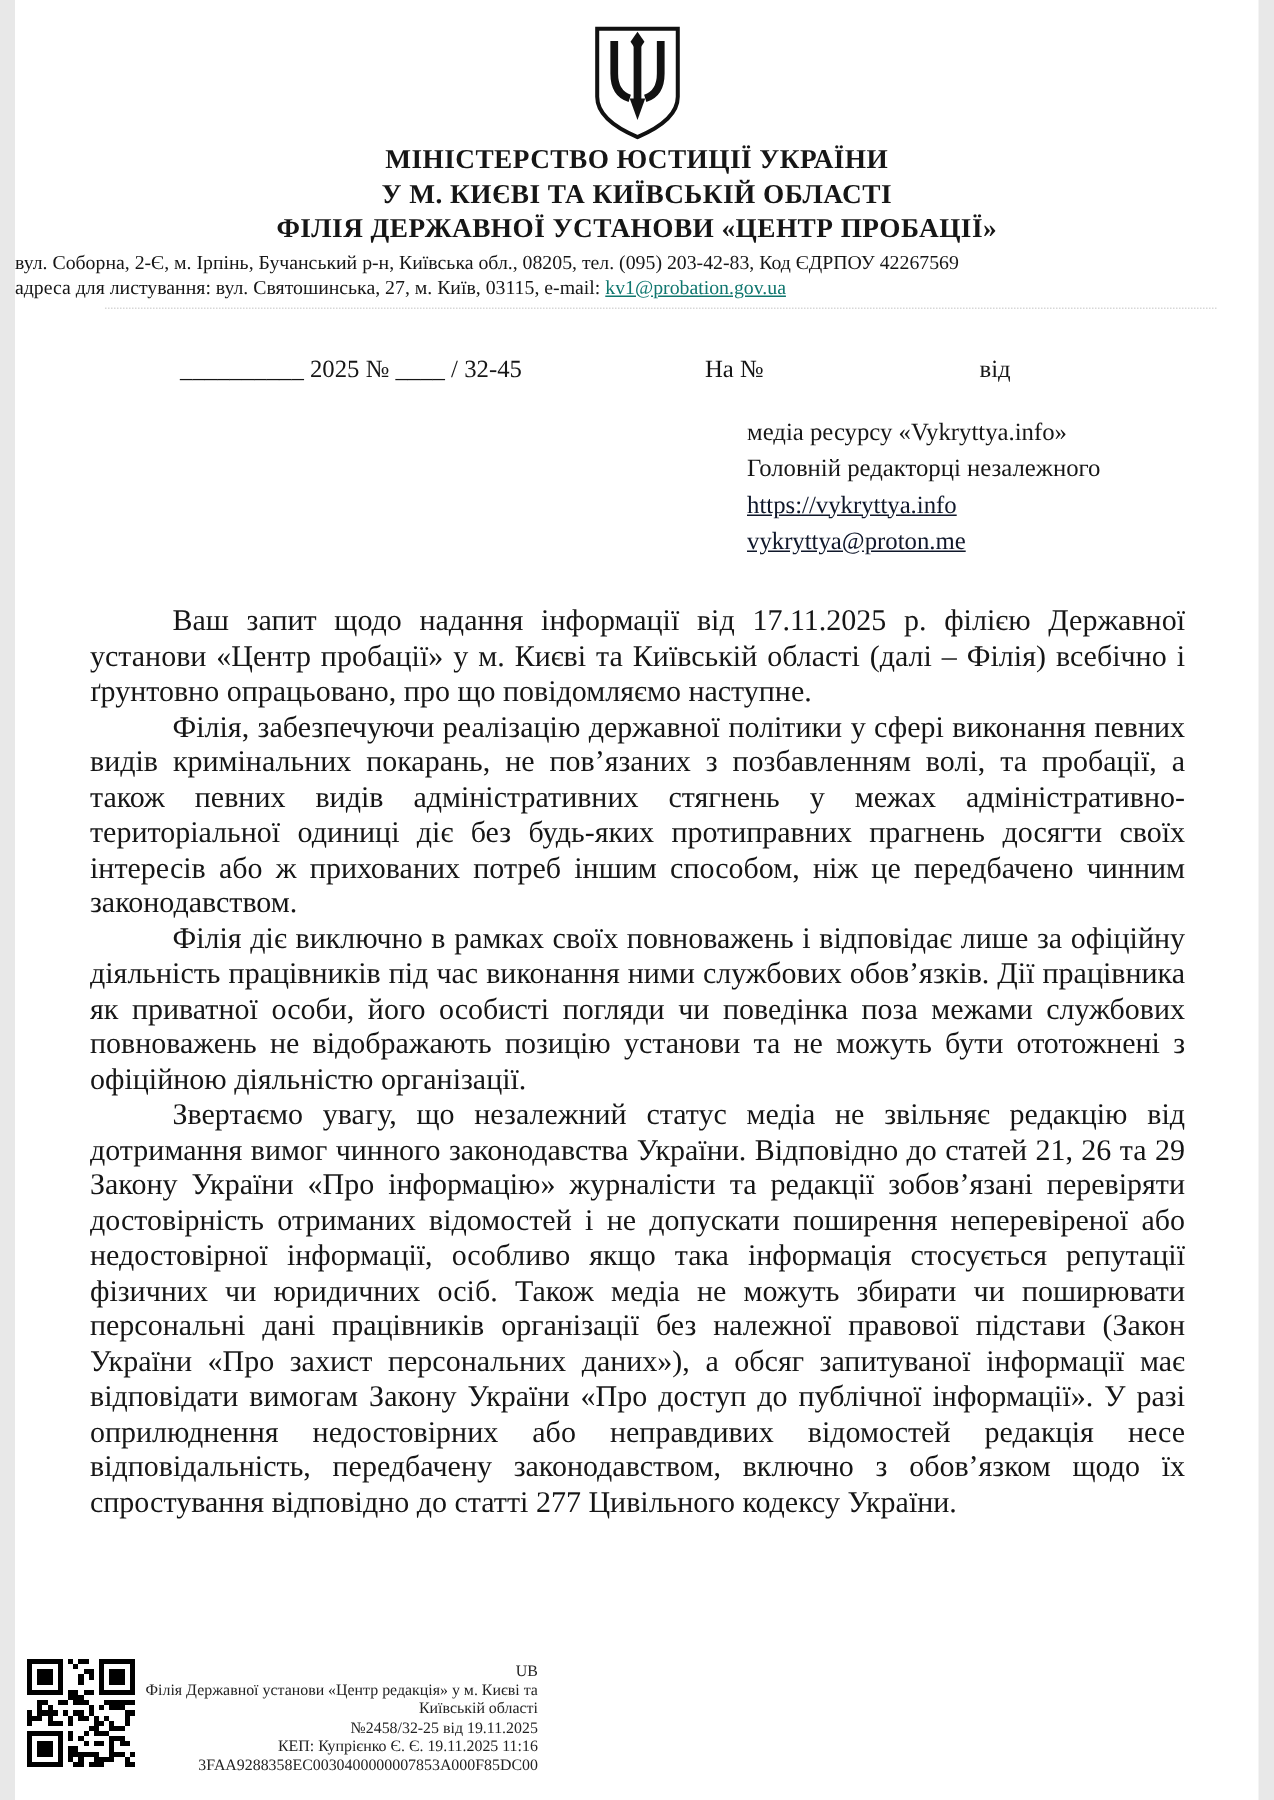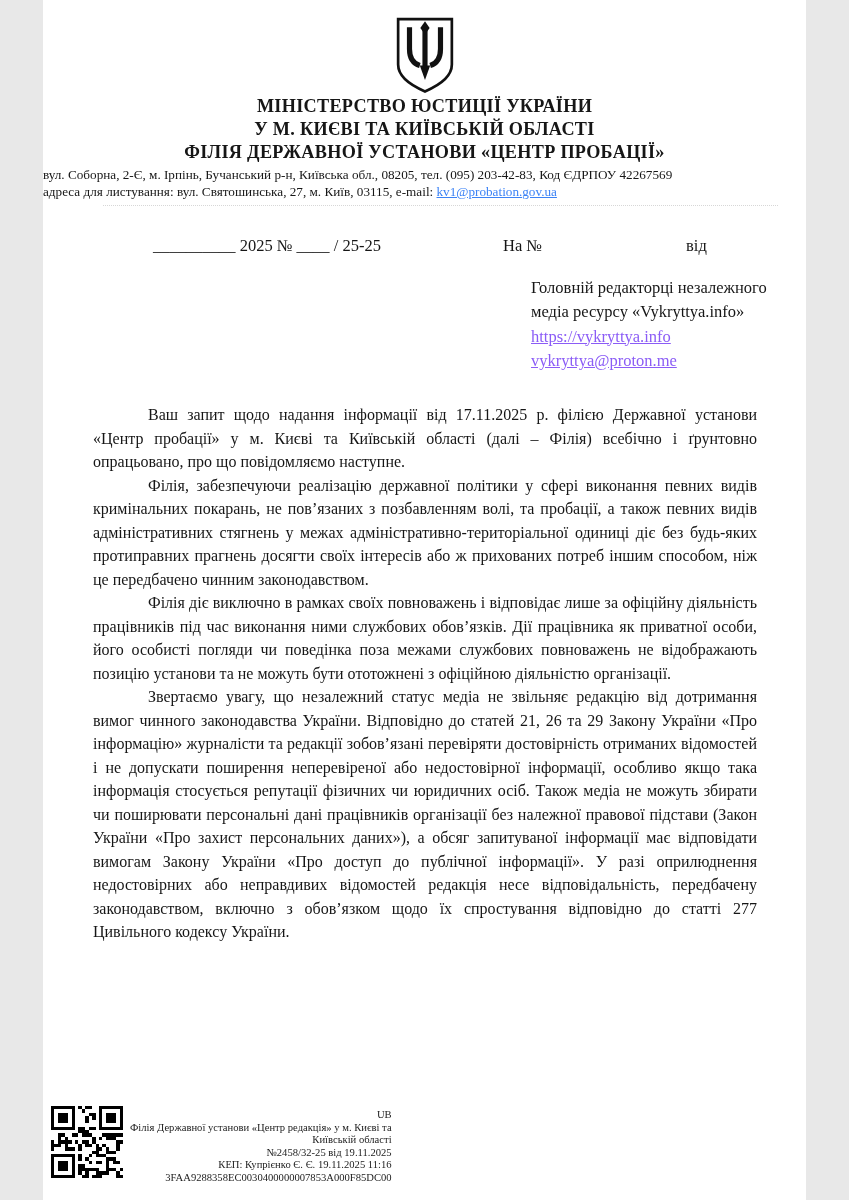--- a/index.html
+++ b/index.html
@@ -1,37 +1,37 @@
 <!DOCTYPE html>
 <html lang="uk"><head>
 <meta charset="utf-8">
 <style>
   html,body{margin:0;padding:0;background:#e8e8e8;}
   .page{
     position:relative;
-    width:763px;height:1200px;
+    width:829px;height:1200px;
     margin:0 auto;
     background:#ffffff;
     font-family:"Liberation Serif","DejaVu Serif",serif;
     color:#161616;
     overflow:hidden;
   }
   .emblem{width:62px;height:76px;margin:16px auto 0;display:block;}
   .org{margin-top:3px;text-align:center;font-weight:bold;font-size:18.2px;line-height:23px;letter-spacing:.3px;}
   .addr{margin-top:3px;text-align:left;font-size:13.2px;line-height:16.5px;}
-  .addr a{color:#3b82f6;text-decoration:underline;}
+  .addr a{color:#0f766e;text-decoration:underline;}
   .sep{margin:5px 28px 0 60px;border-top:1px dotted #d7d7d7;height:0;}
   .ref-line{position:relative;margin-top:30px;height:24px;font-size:16.5px;}
   .ref-left{position:absolute;left:110px;}
   .ref-na{position:absolute;left:460px;}
   .ref-vid{position:absolute;left:643px;}
   .recipient{margin:16px 30px 0 488px;font-size:16.5px;line-height:24.3px;}
   .recipient .bold{font-weight:bold;}
-  .recipient a{color:#8b5cf6;text-decoration:underline;display:inline-block;}
-  .body-text{position:relative;z-index:2;margin:30px 49px 0 50px;font-size:16px;line-height:23.5px;text-align:justify;}
+  .recipient a{color:#0f172a;text-decoration:underline;display:inline-block;}
+  .body-text{position:relative;z-index:2;margin:30px 49px 0 50px;font-size:20px;line-height:23.5px;text-align:justify;}
   .body-text p{margin:0;text-indent:55px;}
   .stamp{position:absolute;left:8px;top:1106px;z-index:1;display:flex;gap:7px;align-items:flex-start;text-align:right;}
   .qr{width:72px;height:72px;flex:0 0 auto;}
   .qr svg{width:72px;height:72px;display:block;}
   .stamp-text{font-size:10.6px;line-height:12.6px;margin-top:3px;color:#222;}
 </style>
 </head>
 <body>
 
 <div class="page">
@@ -58,28 +58,28 @@
   <div class="addr">
     <div>вул. Соборна, 2-Є, м. Ірпінь, Бучанський р-н, Київська обл., 08205, тел. (095) 203-42-83, Код ЄДРПОУ 42267569</div>
     <div>
       <span>адреса для листування: вул. Святошинська, 27, м. Київ, 03115, e-mail: </span><a href="#">kv1@probation.gov.ua</a>
     </div>
   </div>
 
   <div class="sep"></div>
 
   <div class="ref-line">
-    <span class="ref-left">__________ 2025 № ____ / 25-25</span>
+    <span class="ref-left">__________ 2025 № ____ / 32-45</span>
     <span class="ref-na">На №</span>
     <span class="ref-vid">від</span>
   </div>
 
   <div class="recipient">
+    <div>медіа ресурсу «Vykryttya.info»</div>
     <div>Головній редакторці незалежного</div>
-    <div>медіа ресурсу «Vykryttya.info»</div>
     <div><a href="#">https://vykryttya.info</a></div>
     <div><a href="#">vykryttya@proton.me</a></div>
   </div>
 
   <div class="body-text">
     <p>Ваш запит щодо надання інформації від 17.11.2025 р. філією Державної установи «Центр пробації» у м. Києві та Київській області (далі – Філія) всебічно і ґрунтовно опрацьовано, про що повідомляємо наступне.</p>
     <p>Філія, забезпечуючи реалізацію державної політики у сфері виконання певних видів кримінальних покарань, не пов’язаних з позбавленням волі, та пробації, а також певних видів адміністративних стягнень у межах адміністративно-територіальної одиниці діє без будь-яких протиправних прагнень досягти своїх інтересів або ж прихованих потреб іншим способом, ніж це передбачено чинним законодавством.</p>
     <p>Філія діє виключно в рамках своїх повноважень і відповідає лише за офіційну діяльність працівників під час виконання ними службових обов’язків. Дії працівника як приватної особи, його особисті погляди чи поведінка поза межами службових повноважень не відображають позицію установи та не можуть бути ототожнені з офіційною діяльністю організації.</p>
     <p>Звертаємо увагу, що незалежний статус медіа не звільняє редакцію від дотримання вимог чинного законодавства України. Відповідно до статей 21, 26 та 29 Закону України «Про інформацію» журналісти та редакції зобов’язані перевіряти достовірність отриманих відомостей і не допускати поширення неперевіреної або недостовірної інформації, особливо якщо така інформація стосується репутації фізичних чи юридичних осіб. Також медіа не можуть збирати чи поширювати персональні дані працівників організації без належної правової підстави (Закон України «Про захист персональних даних»), а обсяг запитуваної інформації має відповідати вимогам Закону України «Про доступ до публічної інформації». У разі оприлюднення недостовірних або неправдивих відомостей редакція несе відповідальність, передбачену законодавством, включно з обов’язком щодо їх спростування відповідно до статті 277 Цивільного кодексу України.</p>
   </div>

